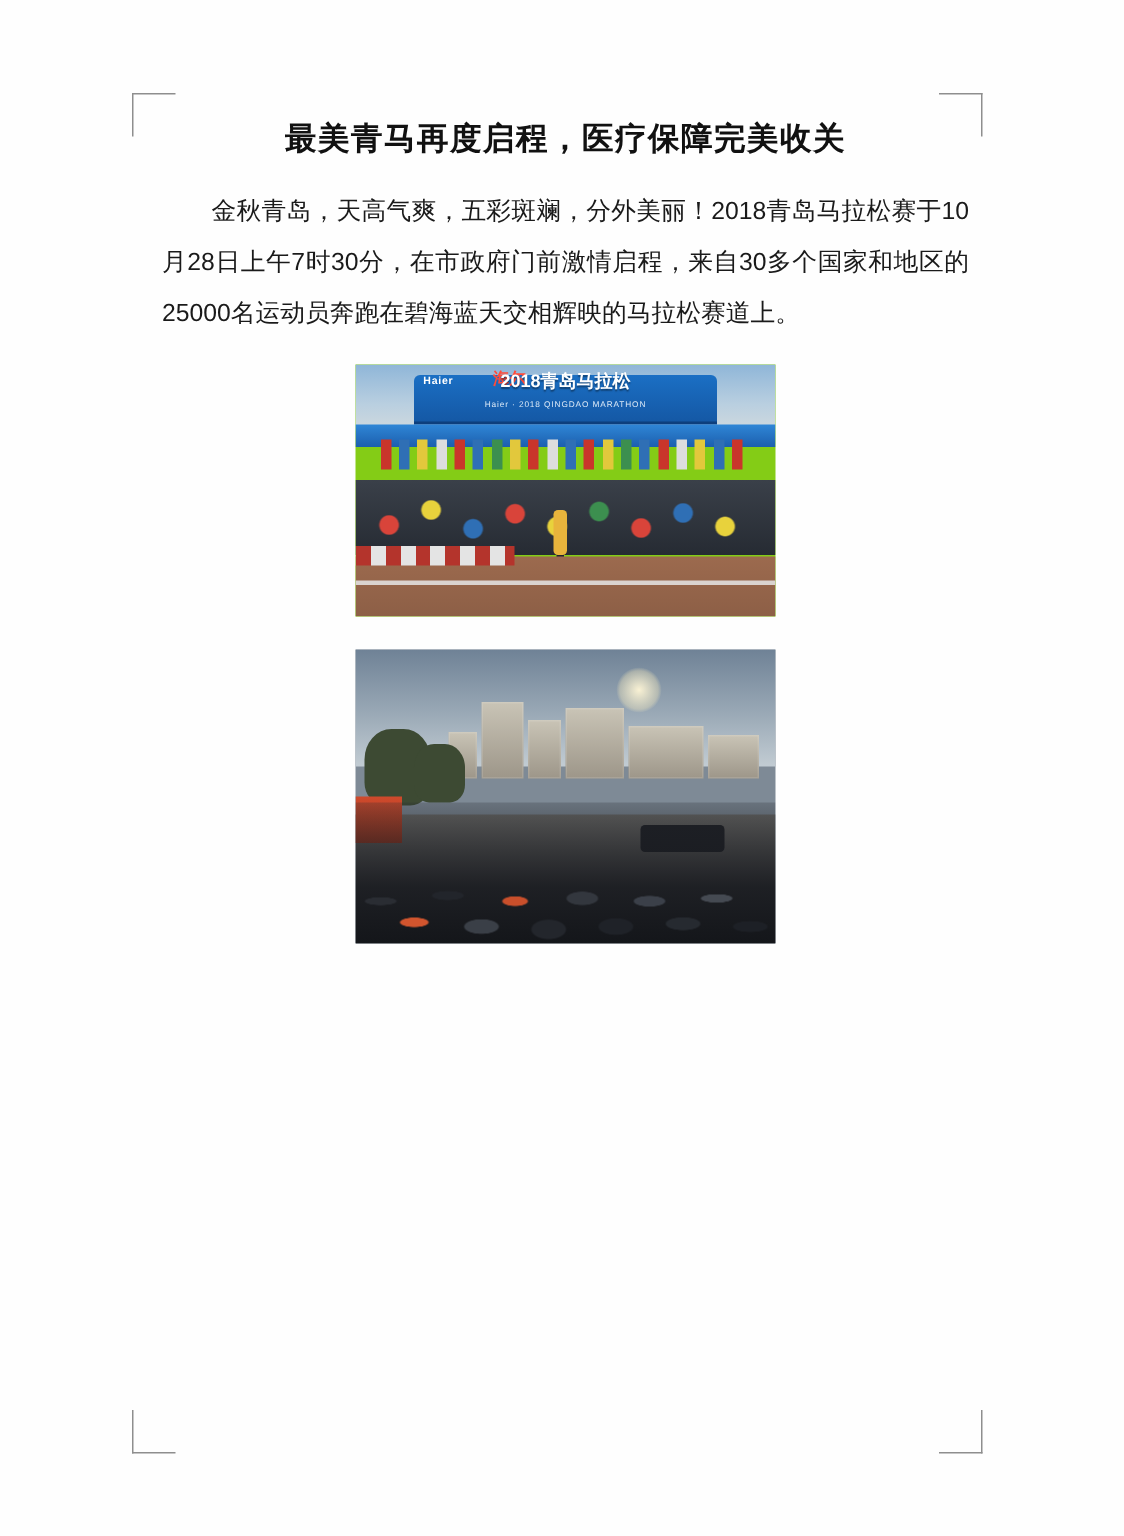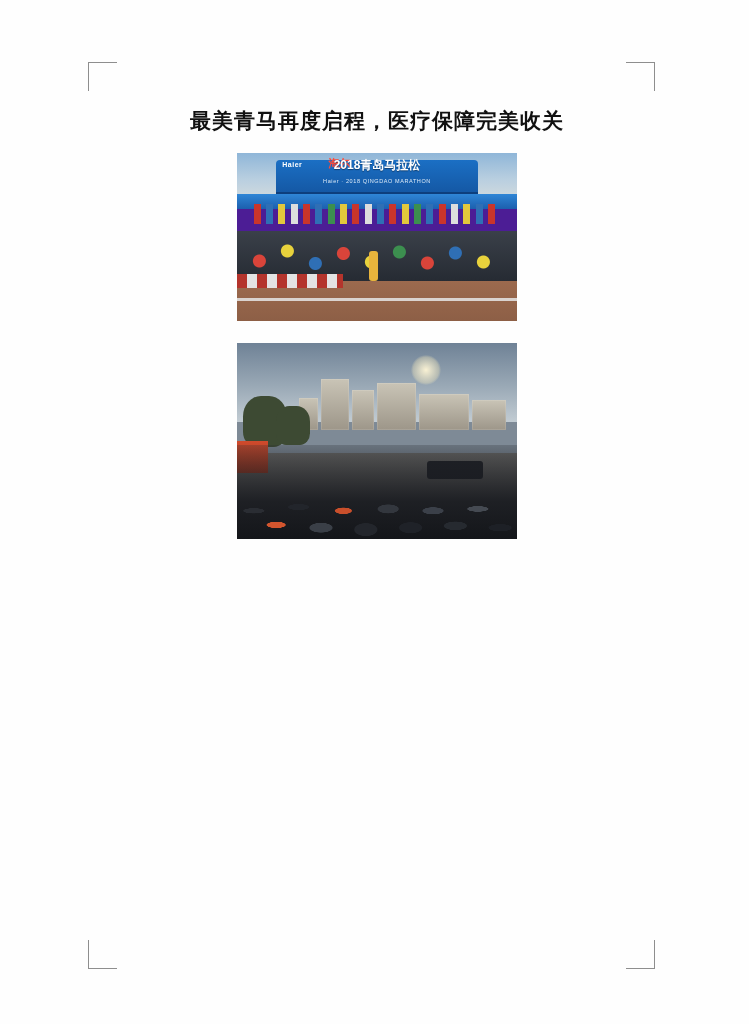--- a/index.html
+++ b/index.html
@@ -43,21 +43,21 @@
     left: 108px;
     top: 78px;
     width: 538px;
   }
 
   h1.doc-title {
     font-size: 21px;
     font-weight: bold;
     text-align: center;
     letter-spacing: 1px;
-    margin: 28px 0 18px 0;
+    margin: 0 0 18px 0;
     color: #111;
     line-height: 1.4;
   }
 
   p.para {
     font-size: 16.5px;
     line-height: 2.05;
     text-align: justify;
     text-justify: inter-ideograph;
     margin: 0 0 10px 0;
@@ -72,21 +72,21 @@
   }
   .figure.fig1 { margin-top: 16px; }
   .figure.fig2 { margin-top: 22px; margin-bottom: 22px; }
 
   
   .photo1 {
     position: relative;
     width: 280px;
     height: 168px;
     overflow: hidden;
-    background: #4c1d95;
+    background: #84cc16;
   }
   .p1-sky {
     position: absolute; left:0; top:0; width:100%; height:26%;
     background: linear-gradient(180deg,#8fb6d8 0%, #b9cfe0 60%, #cfd9de 100%);
   }
   .p1-arch {
     position: absolute; left: 14%; top: 4%; width: 72%; height: 20%;
     background: linear-gradient(180deg,#1b6fc4 0%, #1457a3 100%);
     border-radius: 4px 4px 0 0;
     box-shadow: inset 0 -2px 0 #0d3f7d;
@@ -218,20 +218,21 @@
 
   <div class="crop tl"></div>
   <div class="crop tr"></div>
   <div class="crop bl"></div>
   <div class="crop br"></div>
 
   <div id="content">
 
     <h1 class="doc-title">最美青马再度启程，医疗保障完美收关</h1>
 
+    <p class="para">金秋青岛，天高气爽，五彩斑斓，分外美丽！2018青岛马拉松赛于10月28日上午7时30分，在市政府门前激情启程，来自30多个国家和地区的25000名运动员奔跑在碧海蓝天交相辉映的马拉松赛道上。</p>
 
     <div class="figure fig1">
       <div class="photo-frame photo1">
         <div class="p1-sky"></div>
 
         <div class="p1-arch">
           <span class="haier">Haier</span>
           <span class="redmark">海尔</span>
           <span class="title-main">2018青岛马拉松</span>
           <span class="title-sub">Haier · 2018 QINGDAO MARATHON</span>

